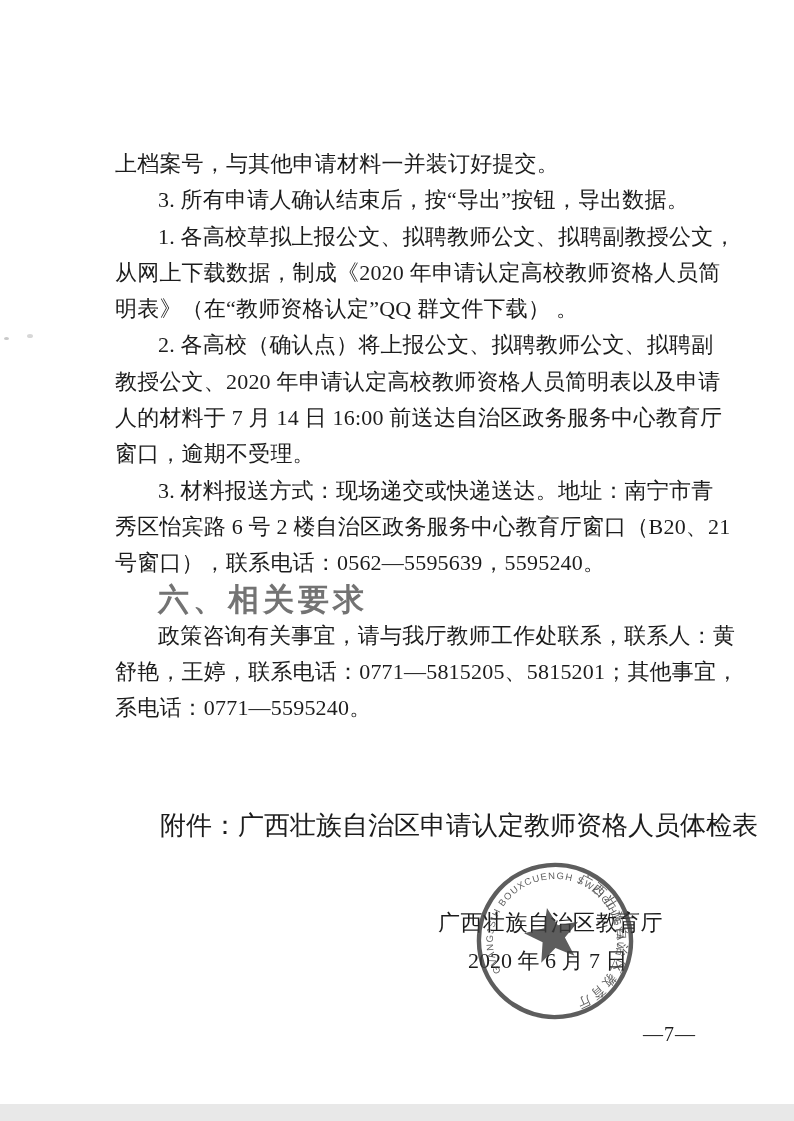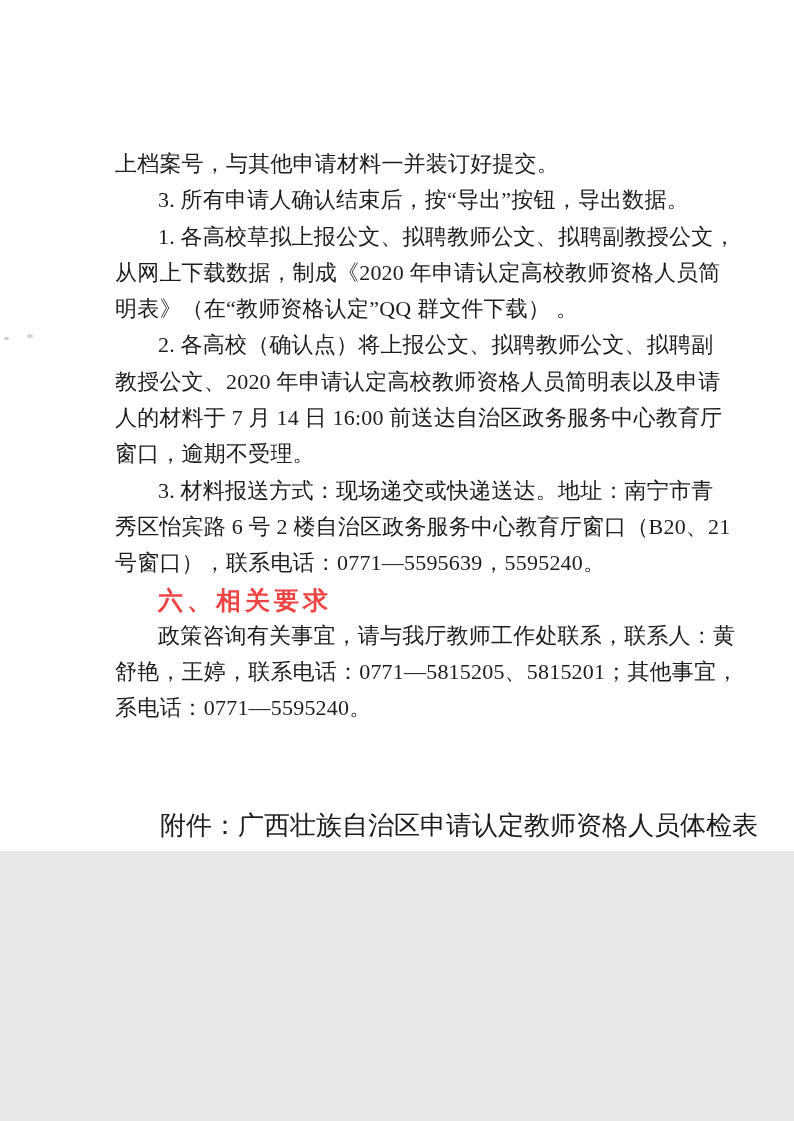--- a/index.html
+++ b/index.html
@@ -1,41 +1,41 @@
 <!DOCTYPE html>
 <html><head>
 <meta charset="utf-8">
 <style>
   html,body{margin:0;padding:0;background:#e8e8e8;}
   .page{
     position:relative;
-    width:794px;height:851px;
+    width:794px;height:1104px;
     background:#ffffff;
     margin:0 auto;
     overflow:hidden;
     font-family:"Liberation Serif","DejaVu Serif",serif;
     color:#1c1c1c;
   }
   .body-text{
     position:absolute;
     left:115px;top:146px;
     width:650px;
     font-size:22px;
     line-height:36.3px;
     white-space:nowrap;
     letter-spacing:0.2px;
   }
   .line{height:36.3px;}
   .line.indent{padding-left:43px;}
   .line.heading{
     font-family:Liberation Sans, sans-serif;
     font-weight:700;
-    font-size:25px;
+    font-size:31px;
     letter-spacing:4px;
-    color:#ef4444;
+    color:#737373;
   }
   .attachment{
     position:absolute;
     left:160px;top:808px;
     font-size:26px;line-height:36px;
     white-space:nowrap;
   }
   .signature-issuer{
     position:absolute;
     left:438px;top:908px;
@@ -83,21 +83,21 @@
     <div class="line indent">3. 所有申请人确认结束后，按“导出”按钮，导出数据。</div>
     <div class="line indent">1. 各高校草拟上报公文、拟聘教师公文、拟聘副教授公文，</div>
     <div class="line">从网上下载数据，制成《2020 年申请认定高校教师资格人员简</div>
     <div class="line">明表》（在“教师资格认定”QQ 群文件下载） 。</div>
     <div class="line indent">2. 各高校（确认点）将上报公文、拟聘教师公文、拟聘副</div>
     <div class="line">教授公文、2020 年申请认定高校教师资格人员简明表以及申请</div>
     <div class="line">人的材料于 7 月 14 日 16:00 前送达自治区政务服务中心教育厅</div>
     <div class="line">窗口，逾期不受理。</div>
     <div class="line indent">3. 材料报送方式：现场递交或快递送达。地址：南宁市青</div>
     <div class="line">秀区怡宾路 6 号 2 楼自治区政务服务中心教育厅窗口（B20、21</div>
-    <div class="line">号窗口），联系电话：0771—5595639，5595240。</div>
+    <div class="line">号窗口），联系电话：0562—5595639，5595240。</div>
     <div class="line indent heading">六、相关要求</div>
     <div class="line indent">政策咨询有关事宜，请与我厅教师工作处联系，联系人：黄</div>
     <div class="line">舒艳，王婷，联系电话：0771—5815205、5815201；其他事宜，</div>
     <div class="line">系电话：0771—5595240。</div>
   </div>
 
   <div class="attachment">附件：广西壮族自治区申请认定教师资格人员体检表</div>
 
   <div class="signature-issuer">广西壮族自治区教育厅</div>
   <div class="signature-date">2020 年 6 月 7 日</div>

